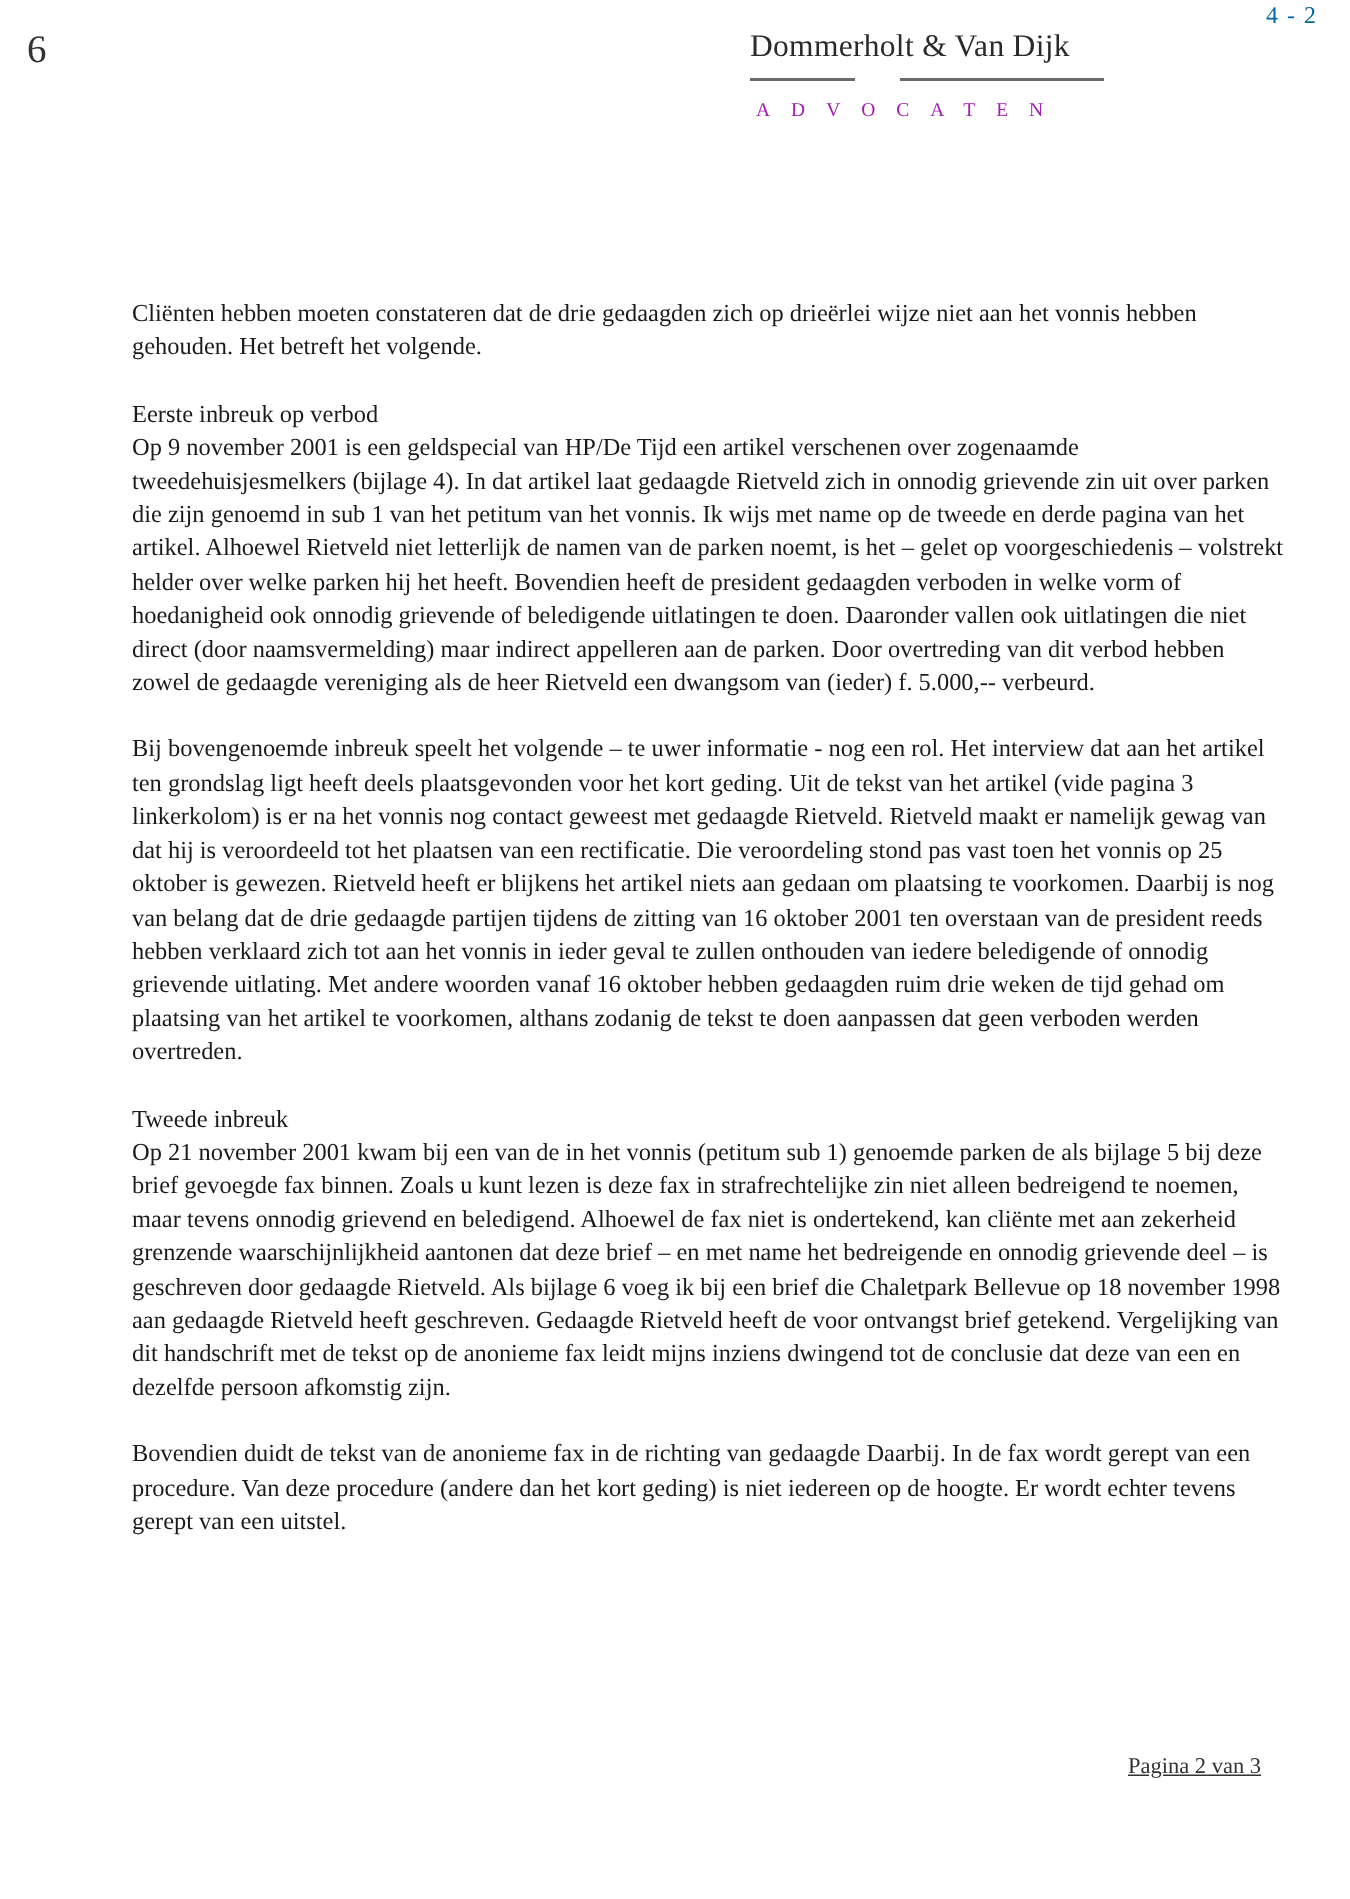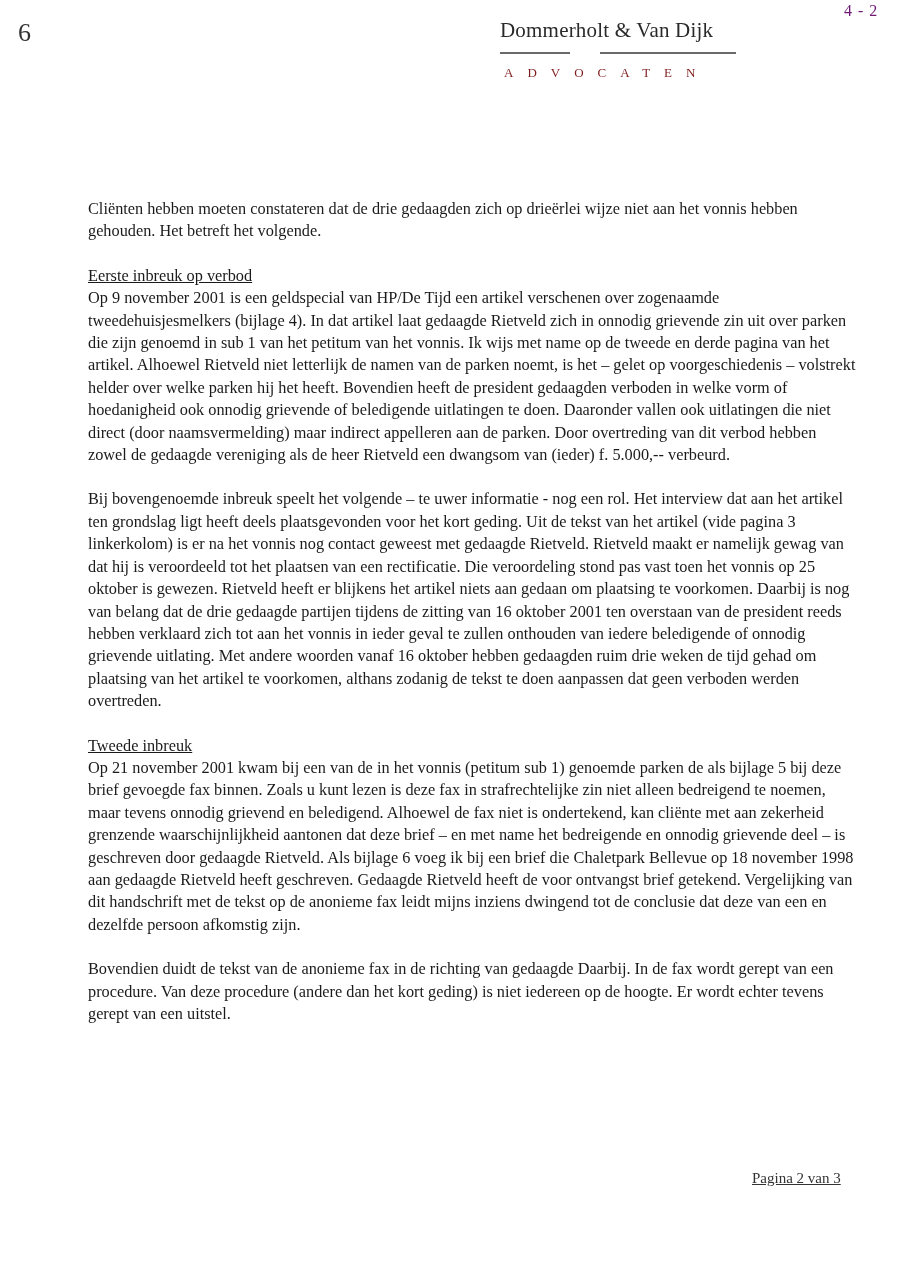--- a/index.html
+++ b/index.html
@@ -2,30 +2,30 @@
 <html><head>
   <meta charset="utf-8">
   <style>
     html, body { margin: 0; padding: 0; background: #ffffff; }
     body {
       width: 900px; height: 1266px; position: relative; overflow: hidden;
       font-family: "Liberation Serif", "DejaVu Serif", serif;
       color: #1a1a1a;
     }
     .page-mark-left { position: absolute; left: 18px; top: 18px; font-size: 26px; color: #333; }
-    .page-mark-right { position: absolute; left: 844px; top: 2px; font-size: 16px; color: #701a75; letter-spacing: 1px; }
+    .page-mark-right { position: absolute; left: 844px; top: 2px; font-size: 16px; color: #0369a1; letter-spacing: 1px; }
     .letterhead { position: absolute; left: 500px; top: 18px; width: 250px; }
     .firm-name { font-size: 21px; color: #2a2a2a; letter-spacing: 0.2px; }
     .rule { position: relative; height: 8px; margin-top: 6px; }
     .rule .l { position: absolute; left: 0; top: 3px; width: 70px; height: 2px; background: #6a6a6a; }
     .rule .r { position: absolute; left: 100px; top: 3px; width: 136px; height: 2px; background: #6a6a6a; }
-    .advocaten { font-size: 13px; letter-spacing: 14px; margin-top: 8px; color: #7f1d1d; padding-left: 4px; }
+    .advocaten { font-size: 13px; letter-spacing: 14px; margin-top: 8px; color: #a21caf; padding-left: 4px; }
     .content { position: absolute; left: 88px; top: 198px; width: 770px; font-size: 16.3px; line-height: 22.4px; }
     .content p { margin: 0 0 22px 0; }
-    .heading { margin: 0; text-decoration: underline; }
+    .heading { margin: 0; }
     .content p.tight { margin-top: 0; }
     .footer { position: absolute; left: 752px; top: 1170px; font-size: 15px; color: #333; text-decoration: underline; }
   </style>
 </head>
 <body>
 
 <div class="page-mark-left">6</div>
 <div class="page-mark-right">4 - 2</div>
 
 <div class="letterhead">

